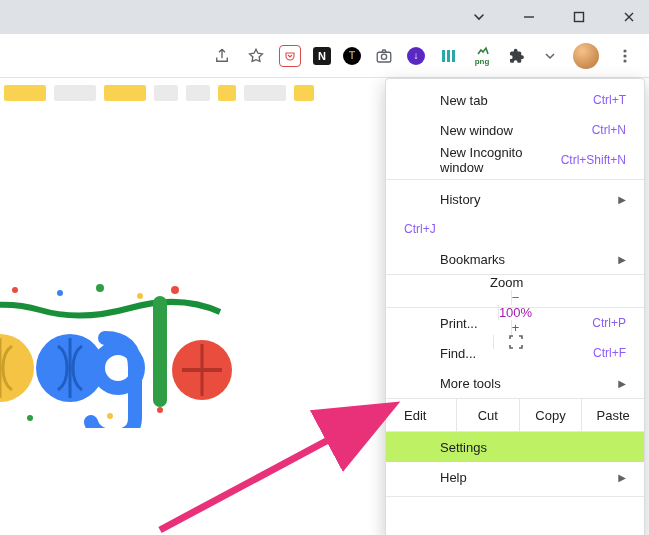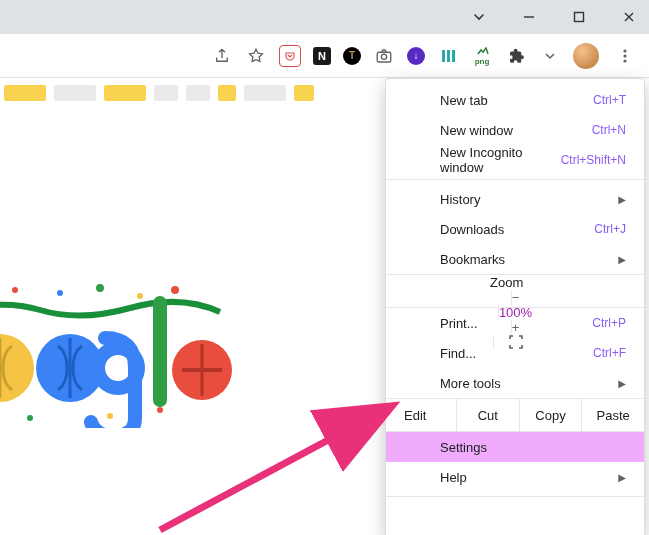--- a/index.html
+++ b/index.html
@@ -63,21 +63,21 @@
     z-index: 50;
   }
   .menu .row {
     display:flex; align-items:center; height:30px;
     padding: 0 18px;
   }
   .menu .row .label { flex:1;margin-left:36px; }
   .menu .row .accel { color:#8b5cf6; font-size:12px; }
   .menu .row .arrow { color:#5f6368; font-size:10px; margin-left:auto; }
   .menu .sep { height:1px; background:#e6e6e6; margin:4px 0; }
-  .menu .row.hover { background:#f0abfc; }
+  .menu .row.hover { background:#bef264; }
   .zoom-row { display:flex; align-items:center; height:34px; border-top:1px solid #e6e6e6; border-bottom:1px solid #e6e6e6;flex-direction:column;}
   .zoom-row .zlabel { width:86px; padding-left:18px; }
   .zoom-row .zcell { flex:1; text-align:center; border-left:1px solid #e6e6e6; height:100%; display:flex; align-items:center; justify-content:center; color:#5f6368;}
   .zoom-row .zval { color:#a21caf; }
   .zoom-row .fs { width:44px; }
   .edit-row { display:flex; align-items:center; height:34px; border-top:1px solid #e6e6e6; border-bottom:1px solid #e6e6e6;}
   .edit-row .elabel { width:70px; padding-left:18px; }
   .edit-row .ecell { flex:1; text-align:center; border-left:1px solid #e6e6e6; height:100%; display:flex; align-items:center; justify-content:center;}
 
   
@@ -225,21 +225,20 @@
   <div class="row">
     <span class="label">New Incognito window</span>
     <span class="accel">Ctrl+Shift+N</span>
   </div>
   <div class="sep"></div>
   <div class="row">
     <span class="label">History</span>
     <span class="arrow">▶</span>
   </div>
   <div class="row">
-    <span class="label">Downloads</span>
     <span class="accel">Ctrl+J</span>
   </div>
   <div class="row">
     <span class="label">Bookmarks</span>
     <span class="arrow">▶</span>
   </div>
   <div class="zoom-row">
     <div class="zlabel">Zoom</div>
     <div class="zcell">−</div>
     <div class="zcell zval">100%</div>

